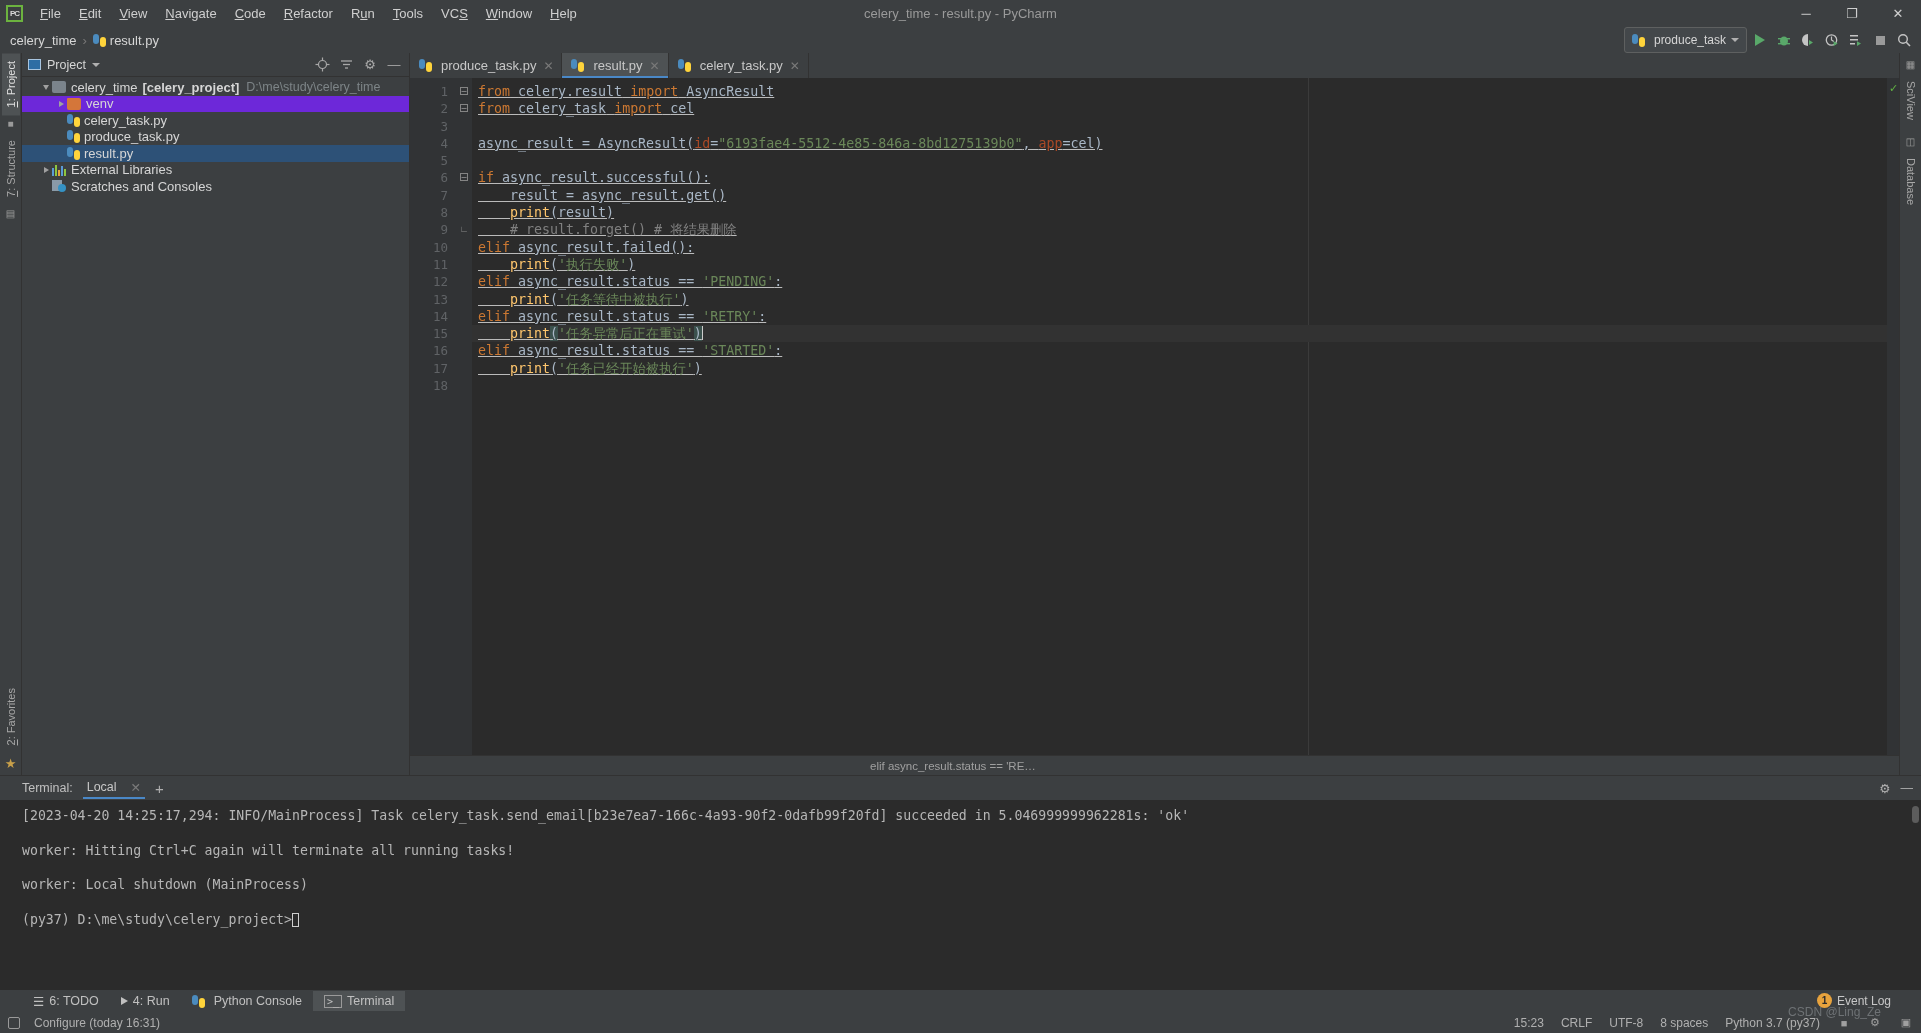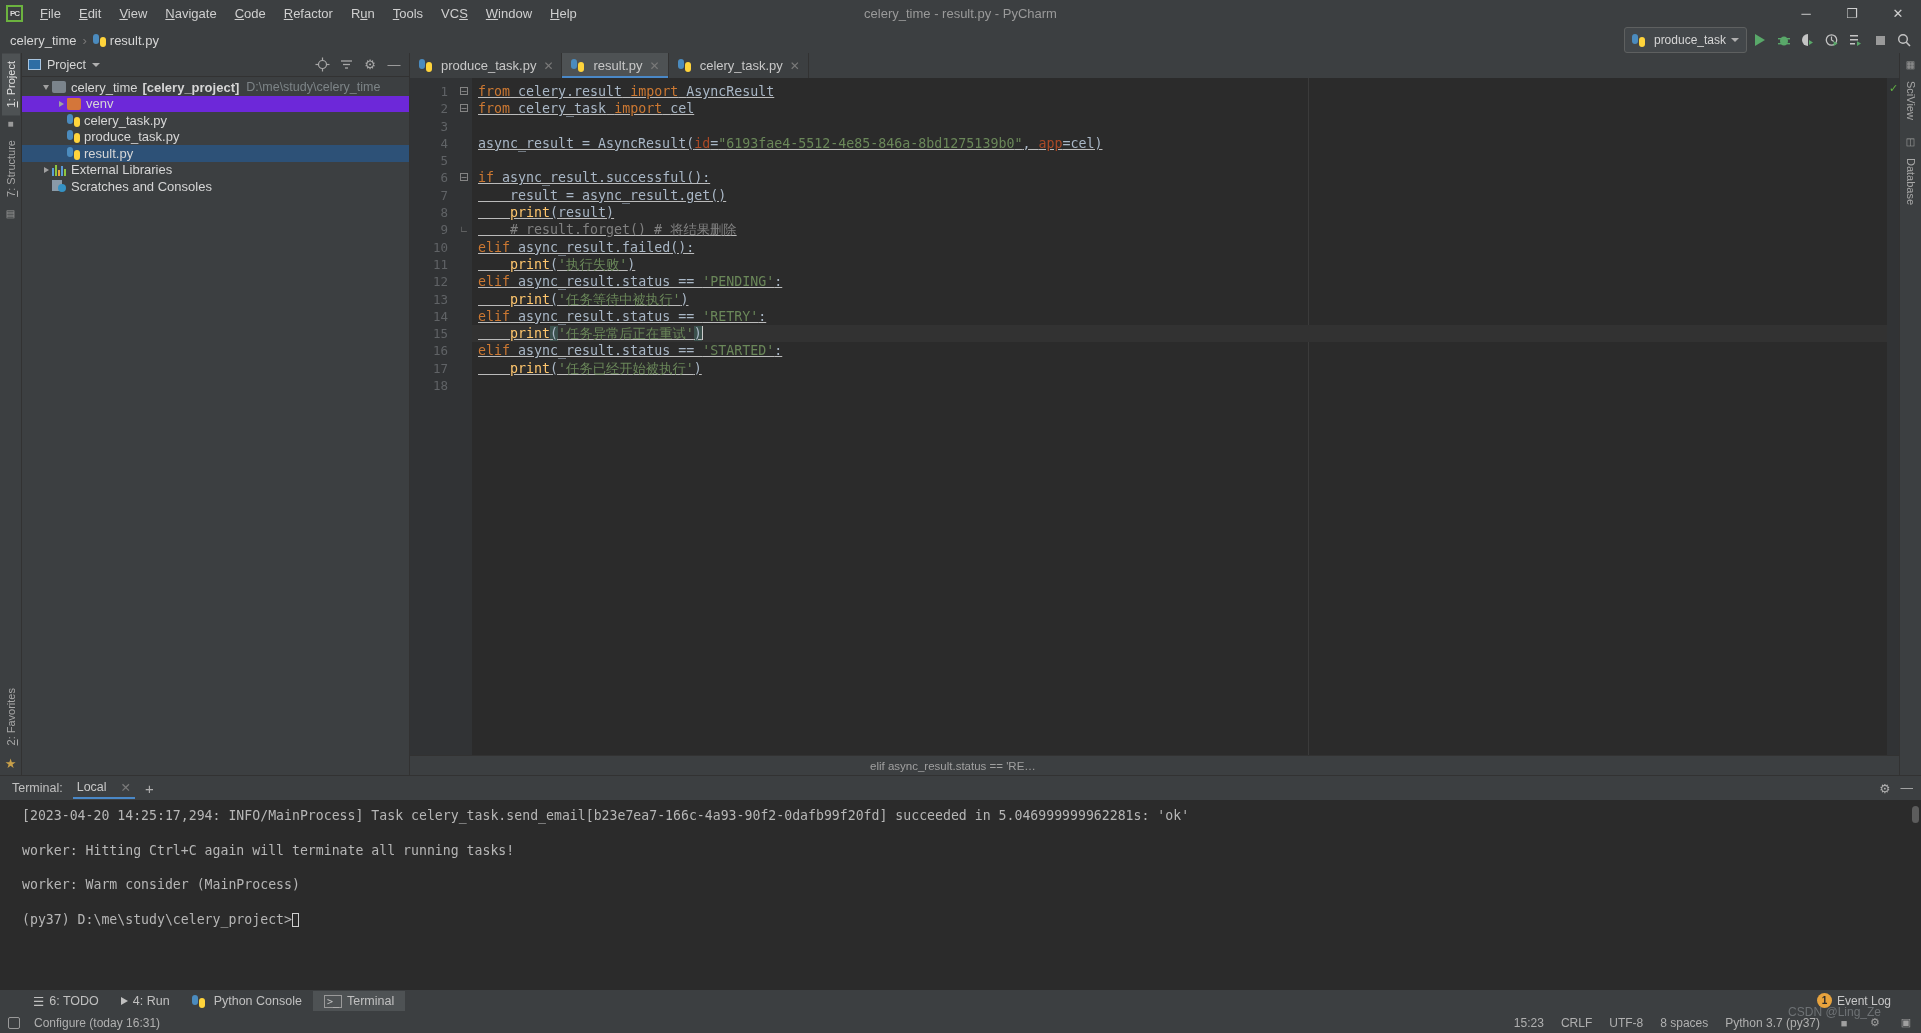--- a/index.html
+++ b/index.html
@@ -160,21 +160,21 @@
     height:20px;flex:0 0 20px;background:#3c3f41;display:flex;align-items:center;
     font-size:11.5px;color:#a0a0a0;padding-left:460px;border-top:1px solid #323232;
   }
 
   
   .terminal{
     height:215px; flex:0 0 215px; background:#3c3f41; display:flex; flex-direction:column;
     border-top:1px solid #323232;
   }
   .term-head{
-    height:24px;flex:0 0 24px;display:flex;align-items:center;gap:10px;padding:0 8px 0 12px;
+    height:24px;flex:0 0 24px;display:flex;align-items:center;gap:10px;padding:0 8px 0 22px;
     font-size:12.5px;color:#c0c0c0;position:relative;
   }
   .term-tab{ padding:2px 4px; color:#c8c8c8; border-bottom:2px solid #4a88c7; display:flex;gap:14px;align-items:center;}
   .term-tab .x{ color:#7a7a7a; }
   .term-plus{ color:#b0b0b0; font-size:15px; }
   .term-head-right{ position:absolute; right:8px; display:flex; gap:10px; align-items:center; color:#b0b0b0; }
   .term-body{
     flex:1 1 auto; background:#2b2b2b; font-family:"DejaVu Sans Mono", monospace;
     font-size:13.2px; color:#b6b6b6; padding:7px 0 0 22px; line-height:17.3px; overflow:hidden; position:relative;
   }
@@ -506,21 +506,21 @@
         <span>⚙</span>
         <span>—</span>
       </span>
     </div>
     <div class="term-body">
       <div class="term-scroll"></div>
       <div>[2023-04-20 14:25:17,294: INFO/MainProcess] Task celery_task.send_email[b23e7ea7-166c-4a93-90f2-0dafb99f20fd] succeeded in 5.046999999962281s: 'ok'</div>
       <div></div>
       <div>worker: Hitting Ctrl+C again will terminate all running tasks!</div>
       <div></div>
-      <div>worker: Warm consider (MainProcess)</div>
+      <div>worker: Local shutdown (MainProcess)</div>
       <div></div>
       <div><span>(py37) D:\me\study\celery_project&gt;</span><span class="term-caret"></span></div>
     </div>
   </div>
 
   <div class="toolwin">
     <div class="twtab">
       <span>☰</span>
       <span>6: TODO</span>
     </div>

